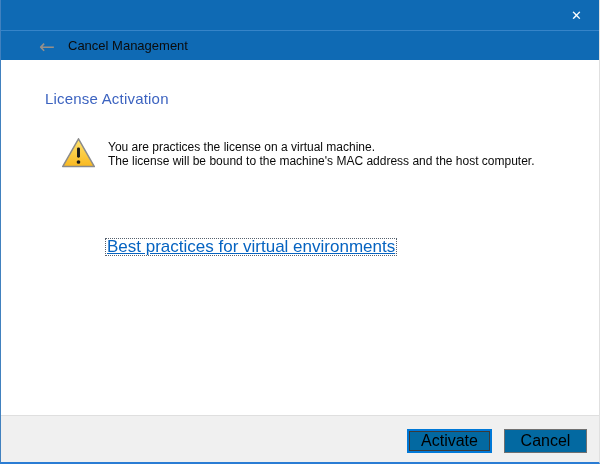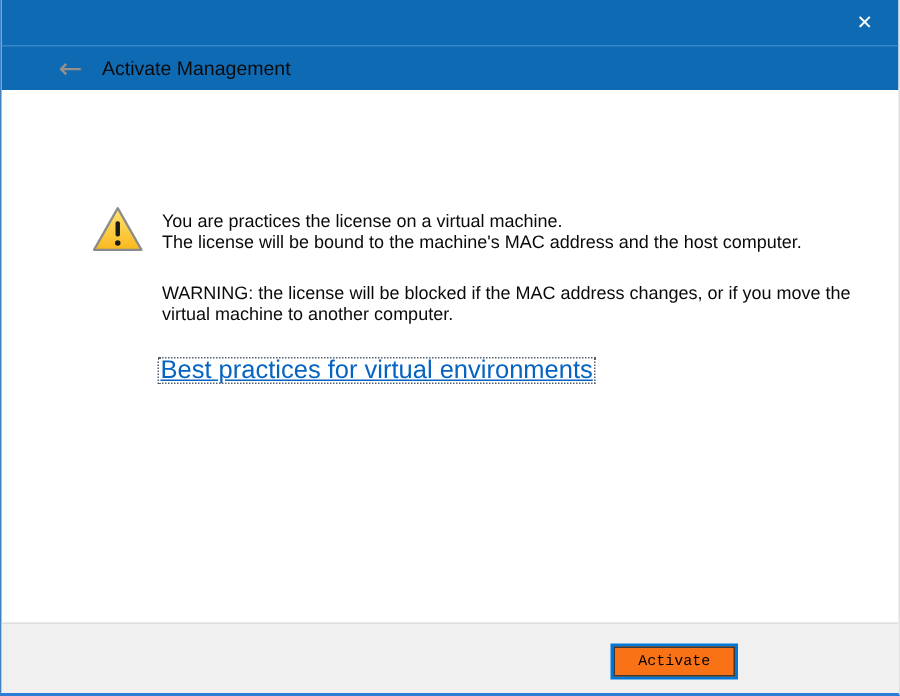--- a/index.html
+++ b/index.html
@@ -77,22 +77,22 @@
   }
   
   .footer{
     position:absolute;left:0;right:0;top:415px;height:47px;
     background:var(--footer-gray);
     border-top:1px solid #dfdfdf;
   }
   .btn{
     position:absolute;
     display:flex;align-items:center;justify-content:center;
-    background:#f97316;color:#000;font-size:10px;
-    font-family:Liberation Mono, monospace;cursor:pointer;
+    background:#0369a1;color:#000;font-size:16px;
+    font-family:Liberation Sans, sans-serif;cursor:pointer;
   }
   .btn-activate{
     left:408px;top:431px;width:81px;height:20px;
     border:1px solid #3a3a3a;
     box-shadow:0 0 0 2px var(--accent-blue);
   }
   .btn-cancel{
     left:503px;top:429px;width:83px;height:24px;
     border:1px solid #707070;
   }
@@ -105,39 +105,39 @@
   <div class="titlebar">
     <div class="close-btn">
       <span>✕</span>
     </div>
   </div>
 
   <div class="header">
     <div class="back-btn">
       <span>←</span>
     </div>
-    <div class="header-title">Activate Management</div>
+    <div class="header-title">Cancel Management</div>
   </div>
 
+  <div class="page-title">License Activation</div>
 
   <svg class="warning-icon" viewBox="0 0 40 38" aria-hidden="true">
     <defs>
       <linearGradient id="wg" x1="0" y1="0" x2="0" y2="1">
         <stop offset="0" stop-color="#ffe470"></stop>
         <stop offset="1" stop-color="#f9b81f"></stop>
       </linearGradient>
     </defs>
     <path d="M20 3 L37.2 33.2 L2.8 33.2 Z" fill="url(#wg)" stroke="#8b8b8b" stroke-width="1.6" stroke-linejoin="round"></path>
     <rect x="18.4" y="12.5" width="3.2" height="11" rx="1.4" fill="#1a1a1a"></rect>
     <circle cx="20" cy="28.2" r="2" fill="#1a1a1a"></circle>
   </svg>
 
   <div class="msg p1">You are practices the license on a virtual machine.
 The license will be bound to the machine's MAC address and the host computer.</div>
-  <div class="msg p2">WARNING: the license will be blocked if the MAC address changes, or if you move the
-virtual machine to another computer.</div>
 
   <a class="link">Best practices for virtual environments</a>
 
   <div class="footer"></div>
   <div class="btn btn-activate">Activate</div>
+  <div class="btn btn-cancel">Cancel</div>
 
 </div>
 
 </body></html>

